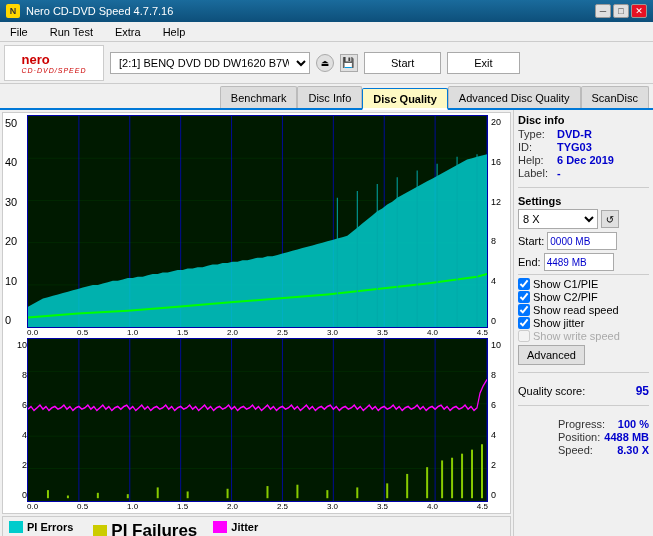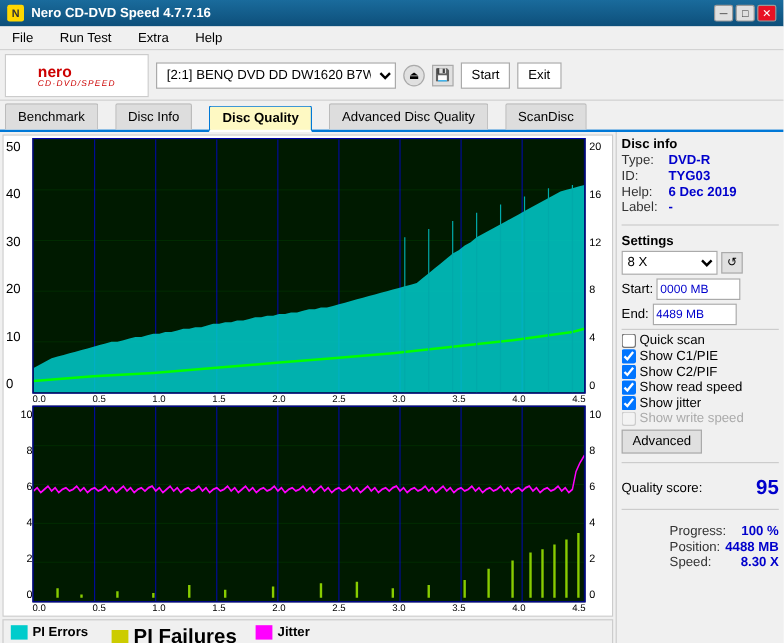--- a/index.html
+++ b/index.html
@@ -2,65 +2,65 @@
 <html><head>
   <meta charset="utf-8">
   <style>
     * { margin: 0; padding: 0; box-sizing: border-box; }
     body { width: 653px; height: 536px; background: #f0f0f0; font-family: 'Segoe UI', Tahoma, Arial, sans-serif; font-size: 11px; overflow: hidden; }
     
     
     .title-bar { background: linear-gradient(to bottom, #1a6b9c, #0d4f7a); color: white; height: 22px; display: flex; align-items: center; padding: 0 6px; justify-content: space-between; }
     .title-bar-left { display: flex; align-items: center; gap: 6px; }
     .title-bar-icon { width: 14px; height: 14px; background: #ffd700; border-radius: 2px; font-size: 9px; display: flex; align-items: center; justify-content: center; font-weight: bold; color: #333; }
-    .title-bar-text { font-size: 11px; font-weight: bold; }
+    .title-bar-text { font-size: 11px; font-weight: normal; }
     .title-bar-controls { display: flex; gap: 2px; }
     .title-btn { width: 16px; height: 14px; background: #e0e0e0; border: 1px solid #999; border-radius: 2px; display: flex; align-items: center; justify-content: center; font-size: 9px; cursor: pointer; color: #333; }
     
     
     .menu-bar { background: #f0f0f0; border-bottom: 1px solid #ccc; height: 20px; display: flex; align-items: center; padding: 0 4px; gap: 10px; }
     .menu-item { font-size: 11px; padding: 2px 6px; cursor: pointer; color: #000; }
     
     
     .main { display: flex; height: 490px; }
     
     
     .left-panel { flex: 1; display: flex; flex-direction: column; }
     
     
     .header { background: #f0f0f0; border-bottom: 1px solid #ccc; height: 42px; display: flex; align-items: center; padding: 0 4px; gap: 6px; }
-    .logo { width: 120px; height: 36px; background: white; border: 1px solid #ccc; display: flex; align-items: center; justify-content: center; }
+    .logo { width: 100px; height: 36px; background: white; border: 1px solid #ccc; display: flex; align-items: center; justify-content: center; }
     .device-select { background: white; border: 1px solid #aaa; height: 22px; padding: 0 4px; font-size: 11px; width: 200px; }
-    .header-btn { height: 22px; padding: 0 8px; background: #f0f0f0; border: 1px solid #aaa; font-size: 11px; cursor: pointer; display: flex; align-items: center; gap: 3px; }
+    .header-btn { height: 22px; padding: 0 26px; background: #f0f0f0; border: 1px solid #aaa; font-size: 11px; cursor: pointer; display: flex; align-items: center; gap: 3px; }
     .start-btn { background: white; }
     .exit-btn { background: white; }
     .icon-circle { width: 18px; height: 18px; border: 1px solid #aaa; border-radius: 50%; display: flex; align-items: center; justify-content: center; font-size: 9px; background: #e0e0e0; }
     .icon-floppy { width: 18px; height: 18px; border: 1px solid #aaa; display: flex; align-items: center; justify-content: center; font-size: 10px; background: #e0e0e0; }
     
     
-    .tabs { background: #f0f0f0; border-bottom: 2px solid #0078d7; height: 26px; display: flex; align-items: flex-end; padding: 0 4px; gap: 14px; }
+    .tabs { background: #f0f0f0; border-bottom: 2px solid #0078d7; height: 26px; display: flex; align-items: flex-end; padding: 0 4px; gap: 0; justify-content: flex-end; }
     .tab { height: 22px; padding: 0 10px; background: #ddd; border: 1px solid #bbb; border-bottom: none; font-size: 11px; display: flex; align-items: center; cursor: pointer; border-radius: 2px 2px 0 0; }
     .tab.active { background: #fef9c3; border-color: #0078d7; border-bottom: 2px solid white; z-index: 1; margin-bottom: -2px; font-weight: bold; }
     
     
     .right-panel { width: 140px; background: #f0f0f0; border-left: 1px solid #ccc; padding: 4px; display: flex; flex-direction: column; gap: 4px; font-size: 11px; }
     .section-title { font-weight: bold; font-size: 11px; margin-bottom: 2px; }
     .info-row { display: flex; gap: 4px; margin-bottom: 1px; }
     .info-label { color: #333; min-width: 35px; }
     .info-value { color: #0000cc; font-weight: bold; }
     .info-value.date { color: #0000cc; }
     .settings-dropdown { width: 100%; height: 20px; border: 1px solid #aaa; background: white; font-size: 11px; }
     .settings-row { display: flex; gap: 3px; align-items: center; margin-top: 3px; }
     .mb-input { width: 70px; height: 18px; border: 1px solid #aaa; background: white; font-size: 10px; padding: 0 2px; color: #0000cc; }
     .checkbox-row { display: flex; align-items: center; gap: 3px; margin: 1px 0; }
     .checkbox-row input[type=checkbox] { width: 12px; height: 12px; }
     .advanced-btn { background: #e0e0e0; border: 1px solid #aaa; padding: 3px 8px; font-size: 11px; cursor: pointer; text-align: center; margin-top: 2px; }
     .quality-row { display: flex; justify-content: space-between; align-items: center; margin-top: 4px; }
     .quality-label { font-size: 11px; }
-    .quality-value { font-size: 17px; font-weight: bold; color: #0000cc; }
+    .quality-value { font-size: 12px; font-weight: bold; color: #0000cc; }
     .progress-section { margin-top: 4px; }
     .prog-row { display: flex; justify-content: space-between; margin: 1px 0; }
     .prog-label { color: #333; padding-left: 40px; }
     .prog-value { color: #0000cc; font-weight: bold; }
     
     svg { width: 100%; height: 100%; }
     
     .divider { border-top: 1px solid #ccc; margin: 3px 0; }
   </style>
 </head>
@@ -339,24 +339,20 @@
       <div class="settings-row">
         <span>Start:</span>
         <input class="mb-input" type="text" value="0000 MB" style="">
       </div>
       <div class="settings-row">
         <span>End:</span>
         <input class="mb-input" type="text" value="4489 MB" style="">
       </div>
       <div class="divider"></div>
       <div class="checkbox-row">
-        <input type="checkbox" style="">
-        <span>Quick scan</span>
-      </div>
-      <div class="checkbox-row">
         <input type="checkbox" checked="" style="">
         <span>Show C1/PIE</span>
       </div>
       <div class="checkbox-row">
         <input type="checkbox" checked="" style="">
         <span>Show C2/PIF</span>
       </div>
       <div class="checkbox-row">
         <input type="checkbox" checked="" style="">
         <span>Show read speed</span>

